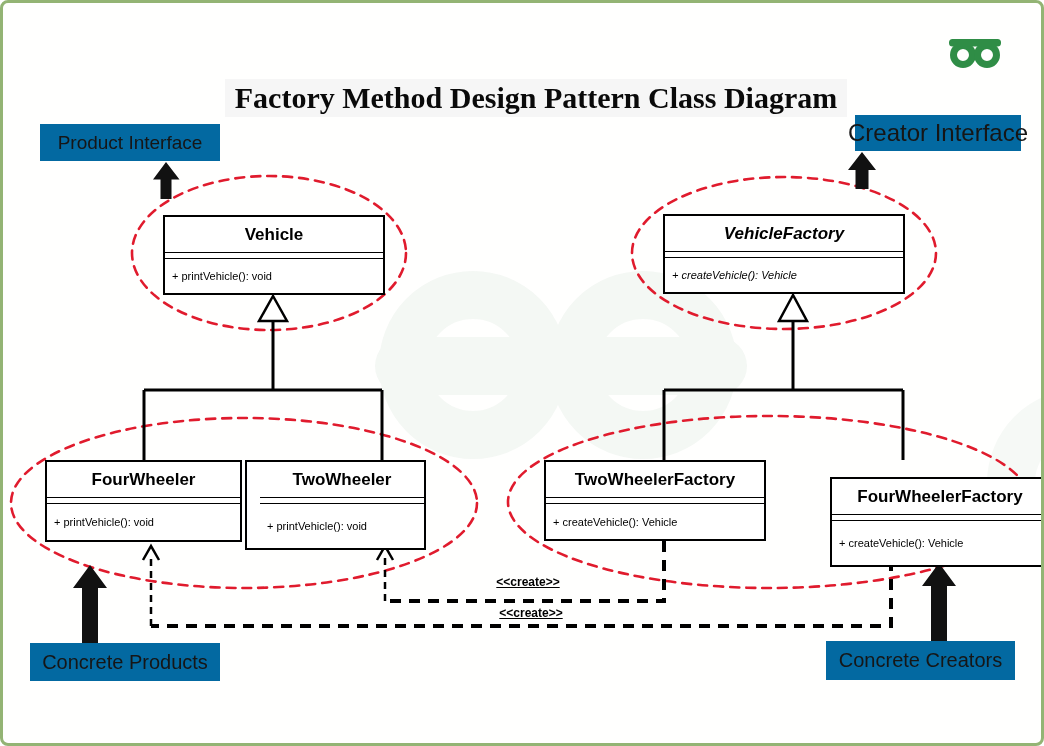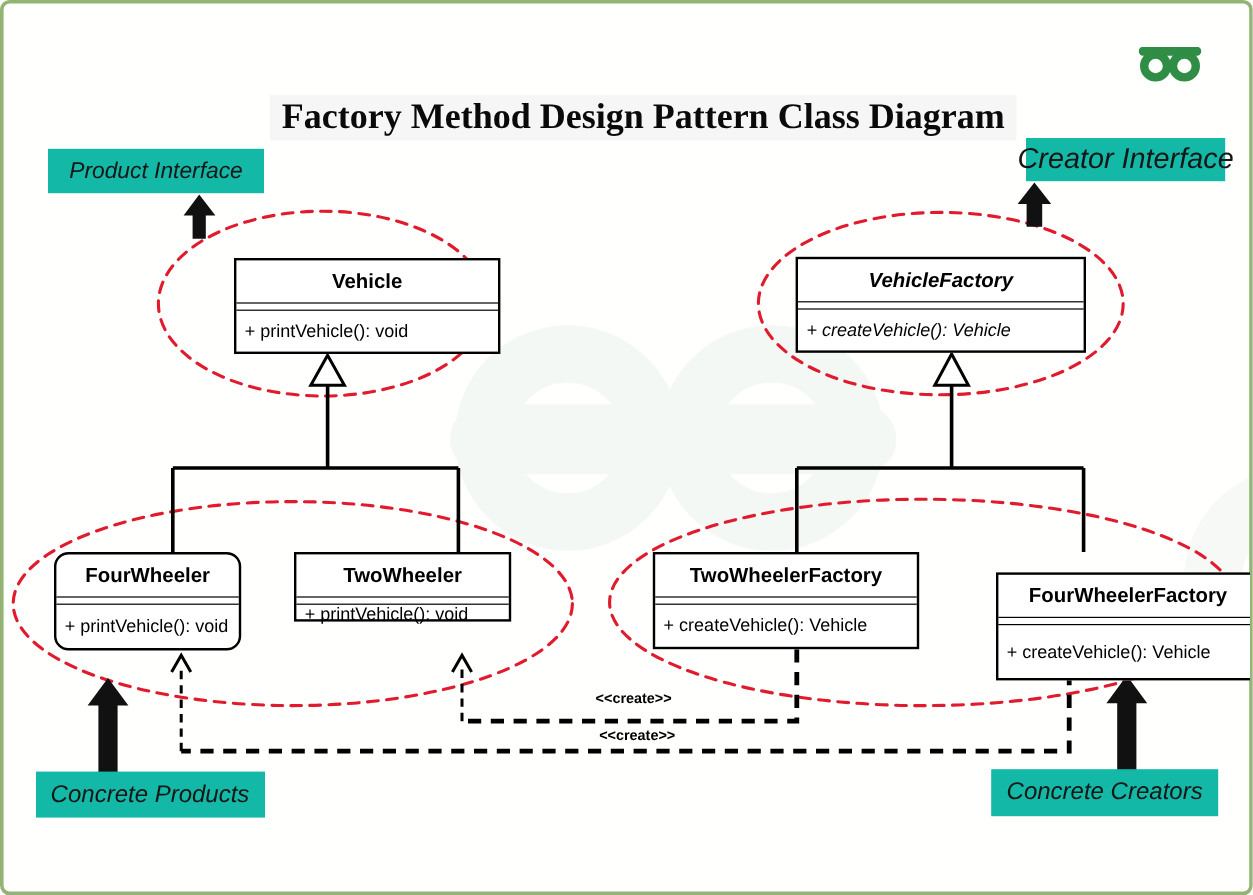--- a/index.html
+++ b/index.html
@@ -5,43 +5,43 @@
   html,body{margin:0;padding:0;background:#ffffff;}
   body{width:1044px;height:746px;position:relative;font-family:"Liberation Sans",sans-serif;}
   .canvas{position:absolute;left:0;top:0;width:1044px;height:746px;box-sizing:border-box;
           border:3px solid #93b474;border-radius:8px;background:#fffffe;overflow:hidden;}
   svg.layer{position:absolute;left:0;top:0;width:1044px;height:746px;}
 
   .title{position:absolute;left:222px;top:40px;width:622px;height:38px;background:#f6f6f6;
          font-family:"Liberation Serif",serif;font-weight:bold;font-size:30px;line-height:38px;
          text-align:center;color:#0a0a0a;white-space:nowrap;margin-top:36px;}
 
-  .tag{position:absolute;background:#14b8a6;color:#161616;display:flex;align-items:center;
-       justify-content:center;white-space:nowrap;font-style:italic;}
+  .tag{position:absolute;background:#0369a1;color:#161616;display:flex;align-items:center;
+       justify-content:center;white-space:nowrap;}
   #tag-product{left:37px;top:121px;width:180px;height:37px;font-size:19px;}
   #tag-creator{left:852px;top:112px;width:166px;height:36px;font-size:24px;}
   #tag-products{left:27px;top:640px;width:190px;height:38px;font-size:20px;}
   #tag-creators{left:823px;top:638px;width:189px;height:39px;font-size:20px;}
 
   .uml{position:absolute;background:#ffffff;border:2px solid #000;box-sizing:border-box;
        display:flex;flex-direction:column;}
   .uml .name{flex:0 0 35px;display:flex;align-items:center;justify-content:center;
              font-weight:bold;font-size:17px;border-bottom:1.5px solid #000;white-space:nowrap;}
   .uml .attrs{flex:0 0 5px;border-bottom:1.5px solid #000;}
-  .uml .method{flex:1;display:flex;align-items:center;padding-left:7px;font-size:15px;white-space:nowrap;}
+  .uml .method{flex:1;display:flex;align-items:center;padding-left:7px;font-size:11px;white-space:nowrap;}
 
-  #cls-vehicle{left:160px;top:212px;width:222px;height:80px;margin-left:32px;}
+  #cls-vehicle{left:160px;top:212px;width:222px;height:80px;}
   #cls-vehicle-factory{left:660px;top:211px;width:242px;height:80px;font-style:italic;}
-  #cls-four-wheeler{left:42px;top:457px;width:156px;height:82px;border-radius:12px;}
-  #cls-two-wheeler{left:242px;top:457px;width:181px;height:58px;}
+  #cls-four-wheeler{left:42px;top:457px;width:197px;height:82px;}
+  #cls-two-wheeler{left:242px;top:457px;width:181px;height:90px;padding-left:13px;}
   #cls-two-wheeler-factory{left:541px;top:457px;width:222px;height:81px;}
   #cls-four-wheeler-factory{left:779px;top:474px;width:220px;height:90px;margin-left:48px;}
 
   .create-label{position:absolute;font-size:12px;font-weight:bold;color:#000;
-                transform:translateX(-50%);white-space:nowrap;}
+                transform:translateX(-50%);white-space:nowrap;text-decoration:underline;}
   #create1{left:525px;top:572px;}
   #create2{left:528px;top:603px;}
 </style>
 </head>
 <body>
 
 <div class="canvas">
 
   <svg class="layer" viewBox="0 0 1044 746">
 

